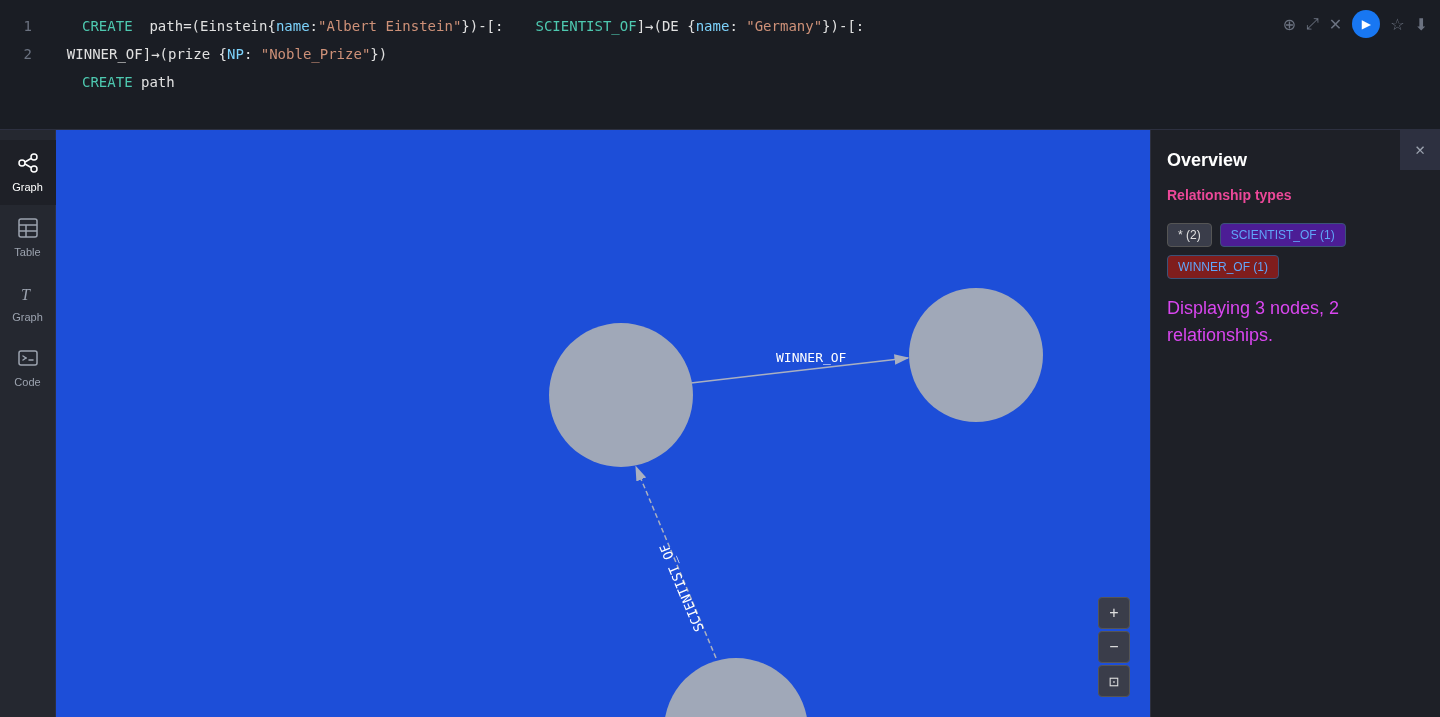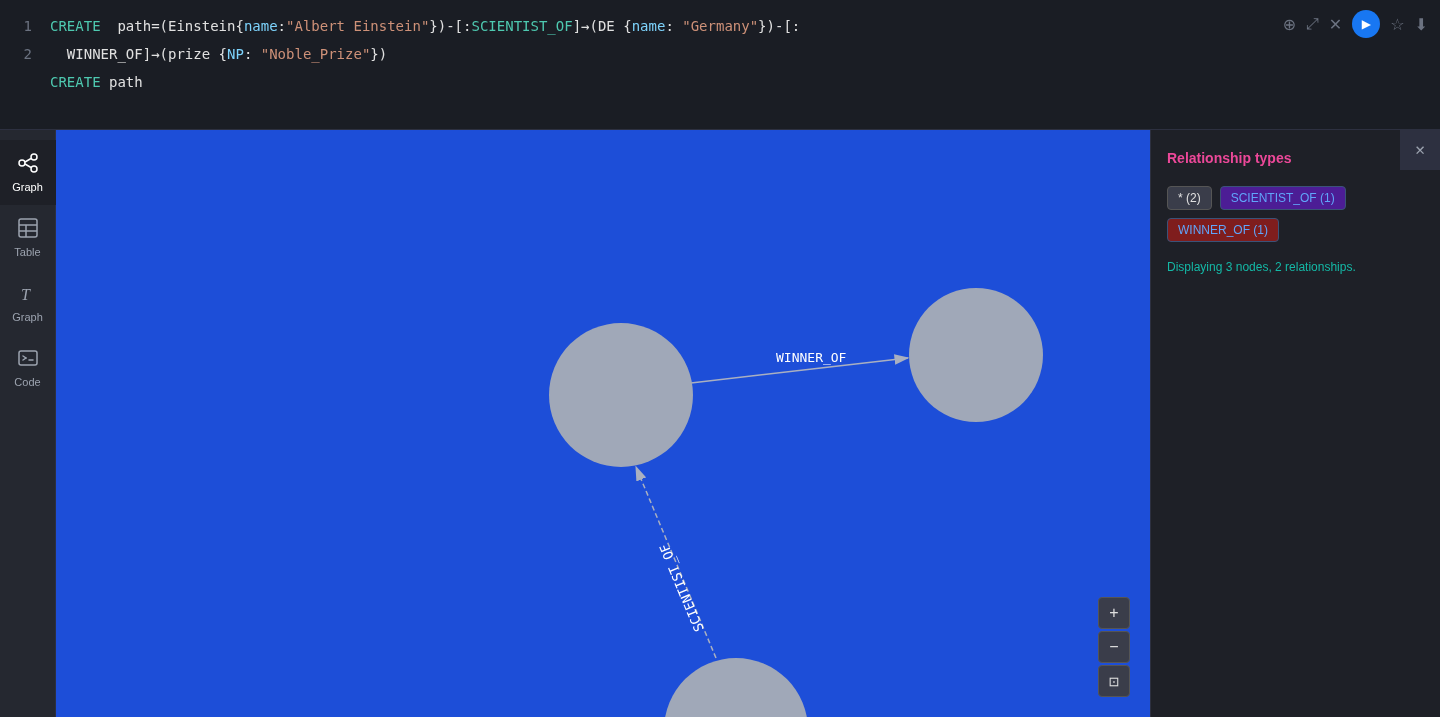--- a/index.html
+++ b/index.html
@@ -27,21 +27,21 @@
     }
     .code-content {
       flex: 1;
       padding: 12px 10px;
       font-family: 'Consolas', monospace;
       font-size: 14px;
       line-height: 28px;
       color: #e0e0e0;
       white-space: pre;
     }
-    .kw { color: #4ec9b0; }
+    .kw { color: #4ec9b0; margin-left: 32px; }
     .str { color: #ce9178; }
     .prop { color: #7dd3fc; }
     .code-actions {
       position: absolute;
       top: 10px;
       right: 12px;
       display: flex;
       gap: 10px;
       align-items: center;
     }
@@ -160,22 +160,22 @@
       background: #4c1d95;
       color: #60a5fa;
       border-color: #3b5278;
     }
     .badge-winner {
       background: #7f1d1d;
       color: #60a5fa;
       border-color: #3b5278;
     }
     .display-info {
-      font-size: 12px;
-      color: #14b8a6;
+      font-size: 18px;
+      color: #d946ef;
       line-height: 1.5;
     }
 
     
     .zoom-controls {
       position: absolute;
       bottom: 20px;
       right: 20px;
       display: flex;
       flex-direction: column;
@@ -324,20 +324,21 @@
       <button class="zoom-btn">
         <span style="font-size:13px;">⊡</span>
       </button>
     </div>
   </div>
 
   <div class="right-panel">
     <div style="position:relative;">
       <button class="corner-btn" style="position:absolute;top:-20px;right:-16px;">✕</button>
     </div>
+    <div class="panel-title">Overview</div>
     <div class="section-title">Relationship types</div>
     <div class="rel-badges">
       <button class="badge badge-all">
         <span>* (2)</span>
       </button>
       <button class="badge badge-scientist">
         <span>SCIENTIST_OF (1)</span>
       </button>
       <button class="badge badge-winner">
         <span>WINNER_OF (1)</span>

